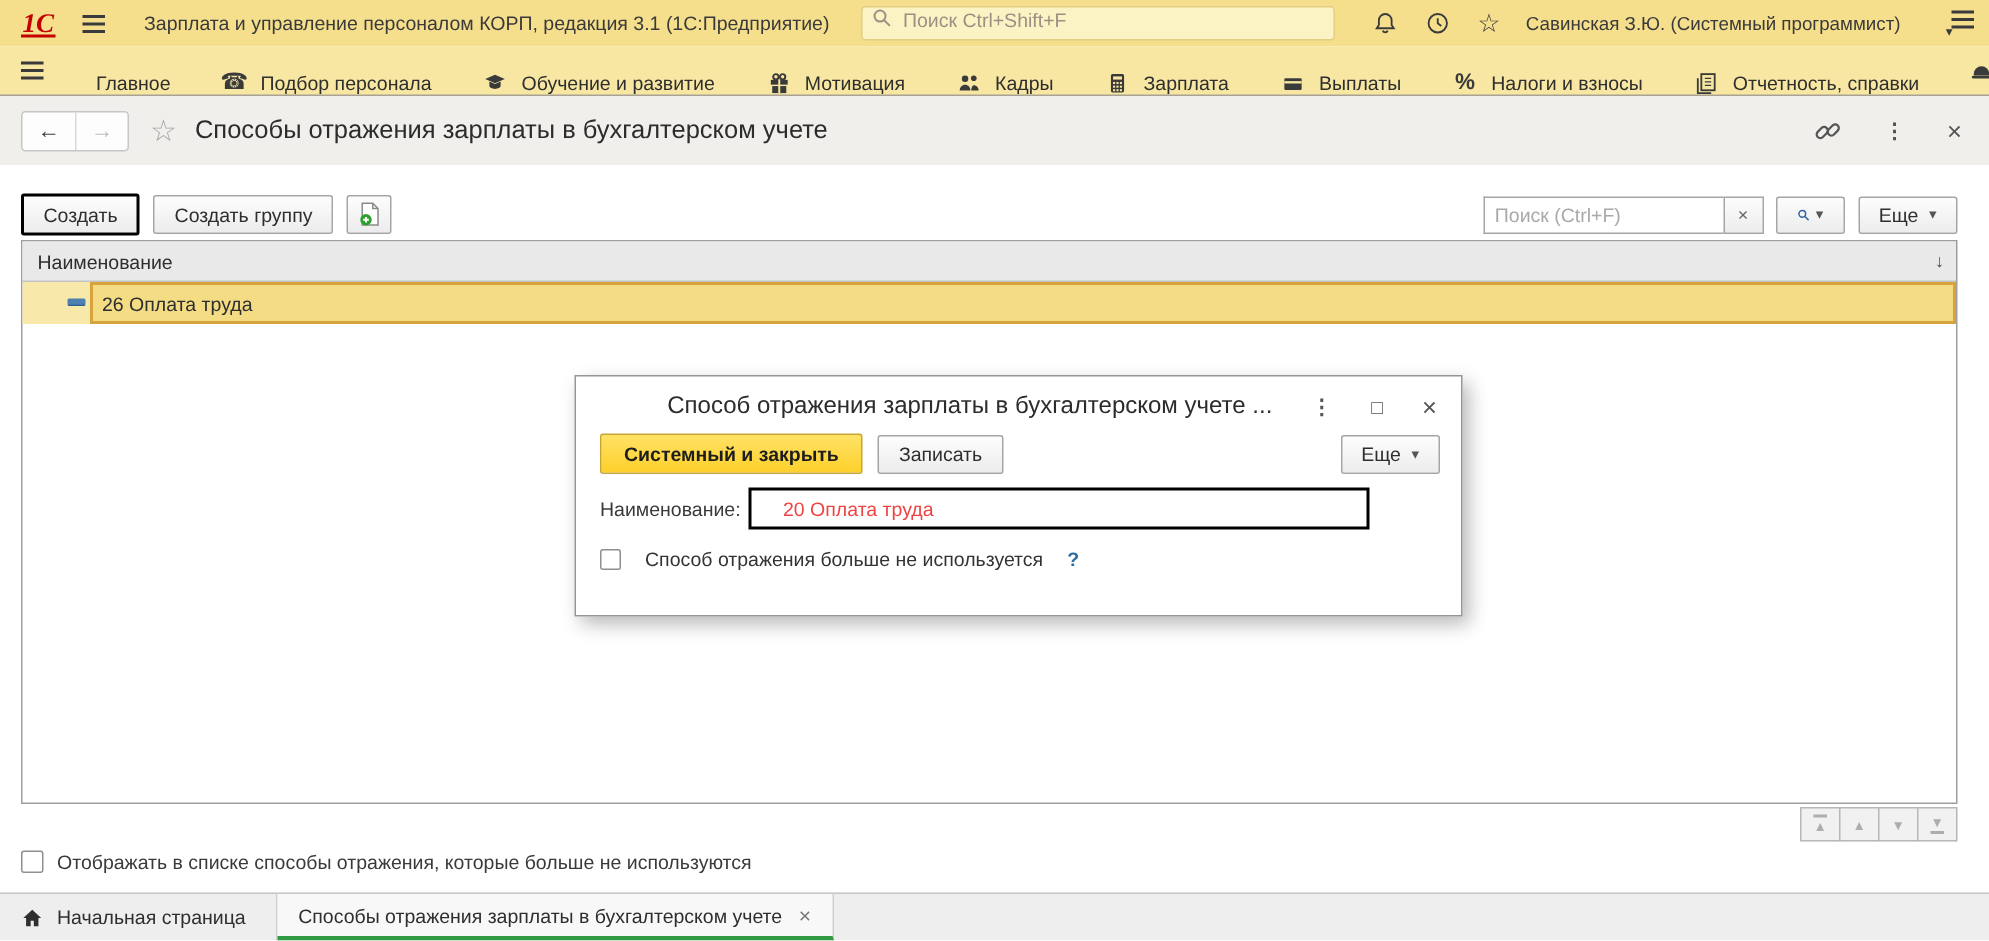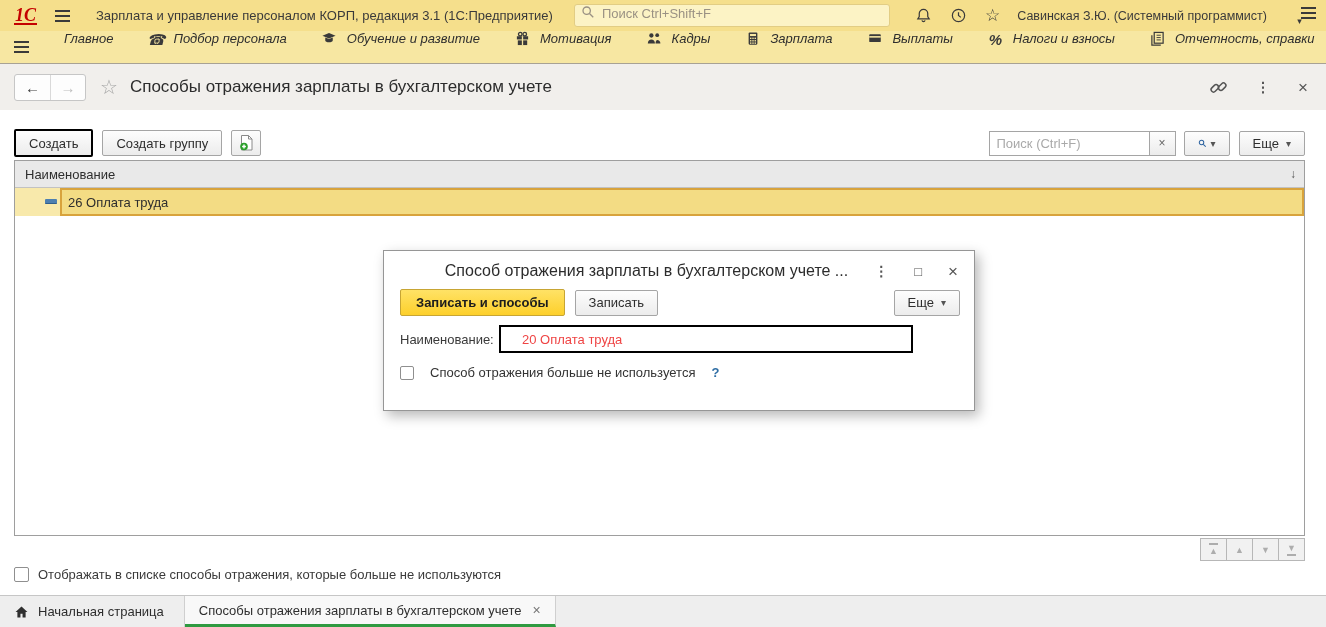--- a/index.html
+++ b/index.html
@@ -35,21 +35,21 @@
   .svc { display:flex; flex-direction:column; align-items:center; margin-left:6px; cursor:pointer; }
   .svc .caret { font-size:9px; color:#3a3a3a; line-height:5px; }
 
   
   .menubar {
     position:absolute; top:31px; left:0; right:0; height:33px;
     background:#f7e7a2; border-bottom:1px solid #a8a294;
     display:flex; align-items:center; padding:0 0 0 14px;
   }
   .menubar .hamb { margin-right:18px; }
-  .mitem { display:flex; align-items:flex-start; gap:9px; padding:0 17px; height:100%; cursor:pointer; color:#2e2e2e; white-space:nowrap;font-style:italic; }
+  .mitem { display:flex; align-items:flex-end; gap:9px; padding:0 17px; height:100%; cursor:pointer; color:#2e2e2e; white-space:nowrap; }
   .mitem .mi { display:inline-flex; width:17px; justify-content:center; }
   .pct { font-weight:bold; font-size:15px; color:#3a3a3a; }
   .phone-glyph { font-size:15px; color:#3a3a3a; }
   .m-right { margin-left:auto; display:flex; align-items:center; height:100%; }
   .m-helmet { padding:0 16px; display:inline-flex; cursor:pointer; }
 
   
   .page-header {
     position:absolute; top:64px; left:0; right:0; height:46px;
     background:#f1efec; display:flex; align-items:center; padding:0 18px 0 14px;
@@ -414,21 +414,21 @@
 </div>
 
 <div class="dialog">
   <div class="dlg-titlerow">
     <span class="dlg-title">Способ отражения зарплаты в бухгалтерском учете ...</span>
     <span class="dlg-ic dots-v">⋮</span>
     <span class="dlg-ic sq-glyph">□</span>
     <span class="dlg-ic x-glyph">×</span>
   </div>
   <div class="dlg-btnrow">
-    <button class="btn-primary">Записать и способы</button>
+    <button class="btn-primary">Системный и закрыть</button>
     <button class="btn">Записать</button>
     <span class="spacer"></span>
     <button class="btn">
       <span>Еще</span>
       <span class="caret-s">▾</span>
     </button>
   </div>
   <div class="dlg-fieldrow">
     <label>Наименование:</label>
     <input class="name-input" value="20 Оплата труда" style="">

